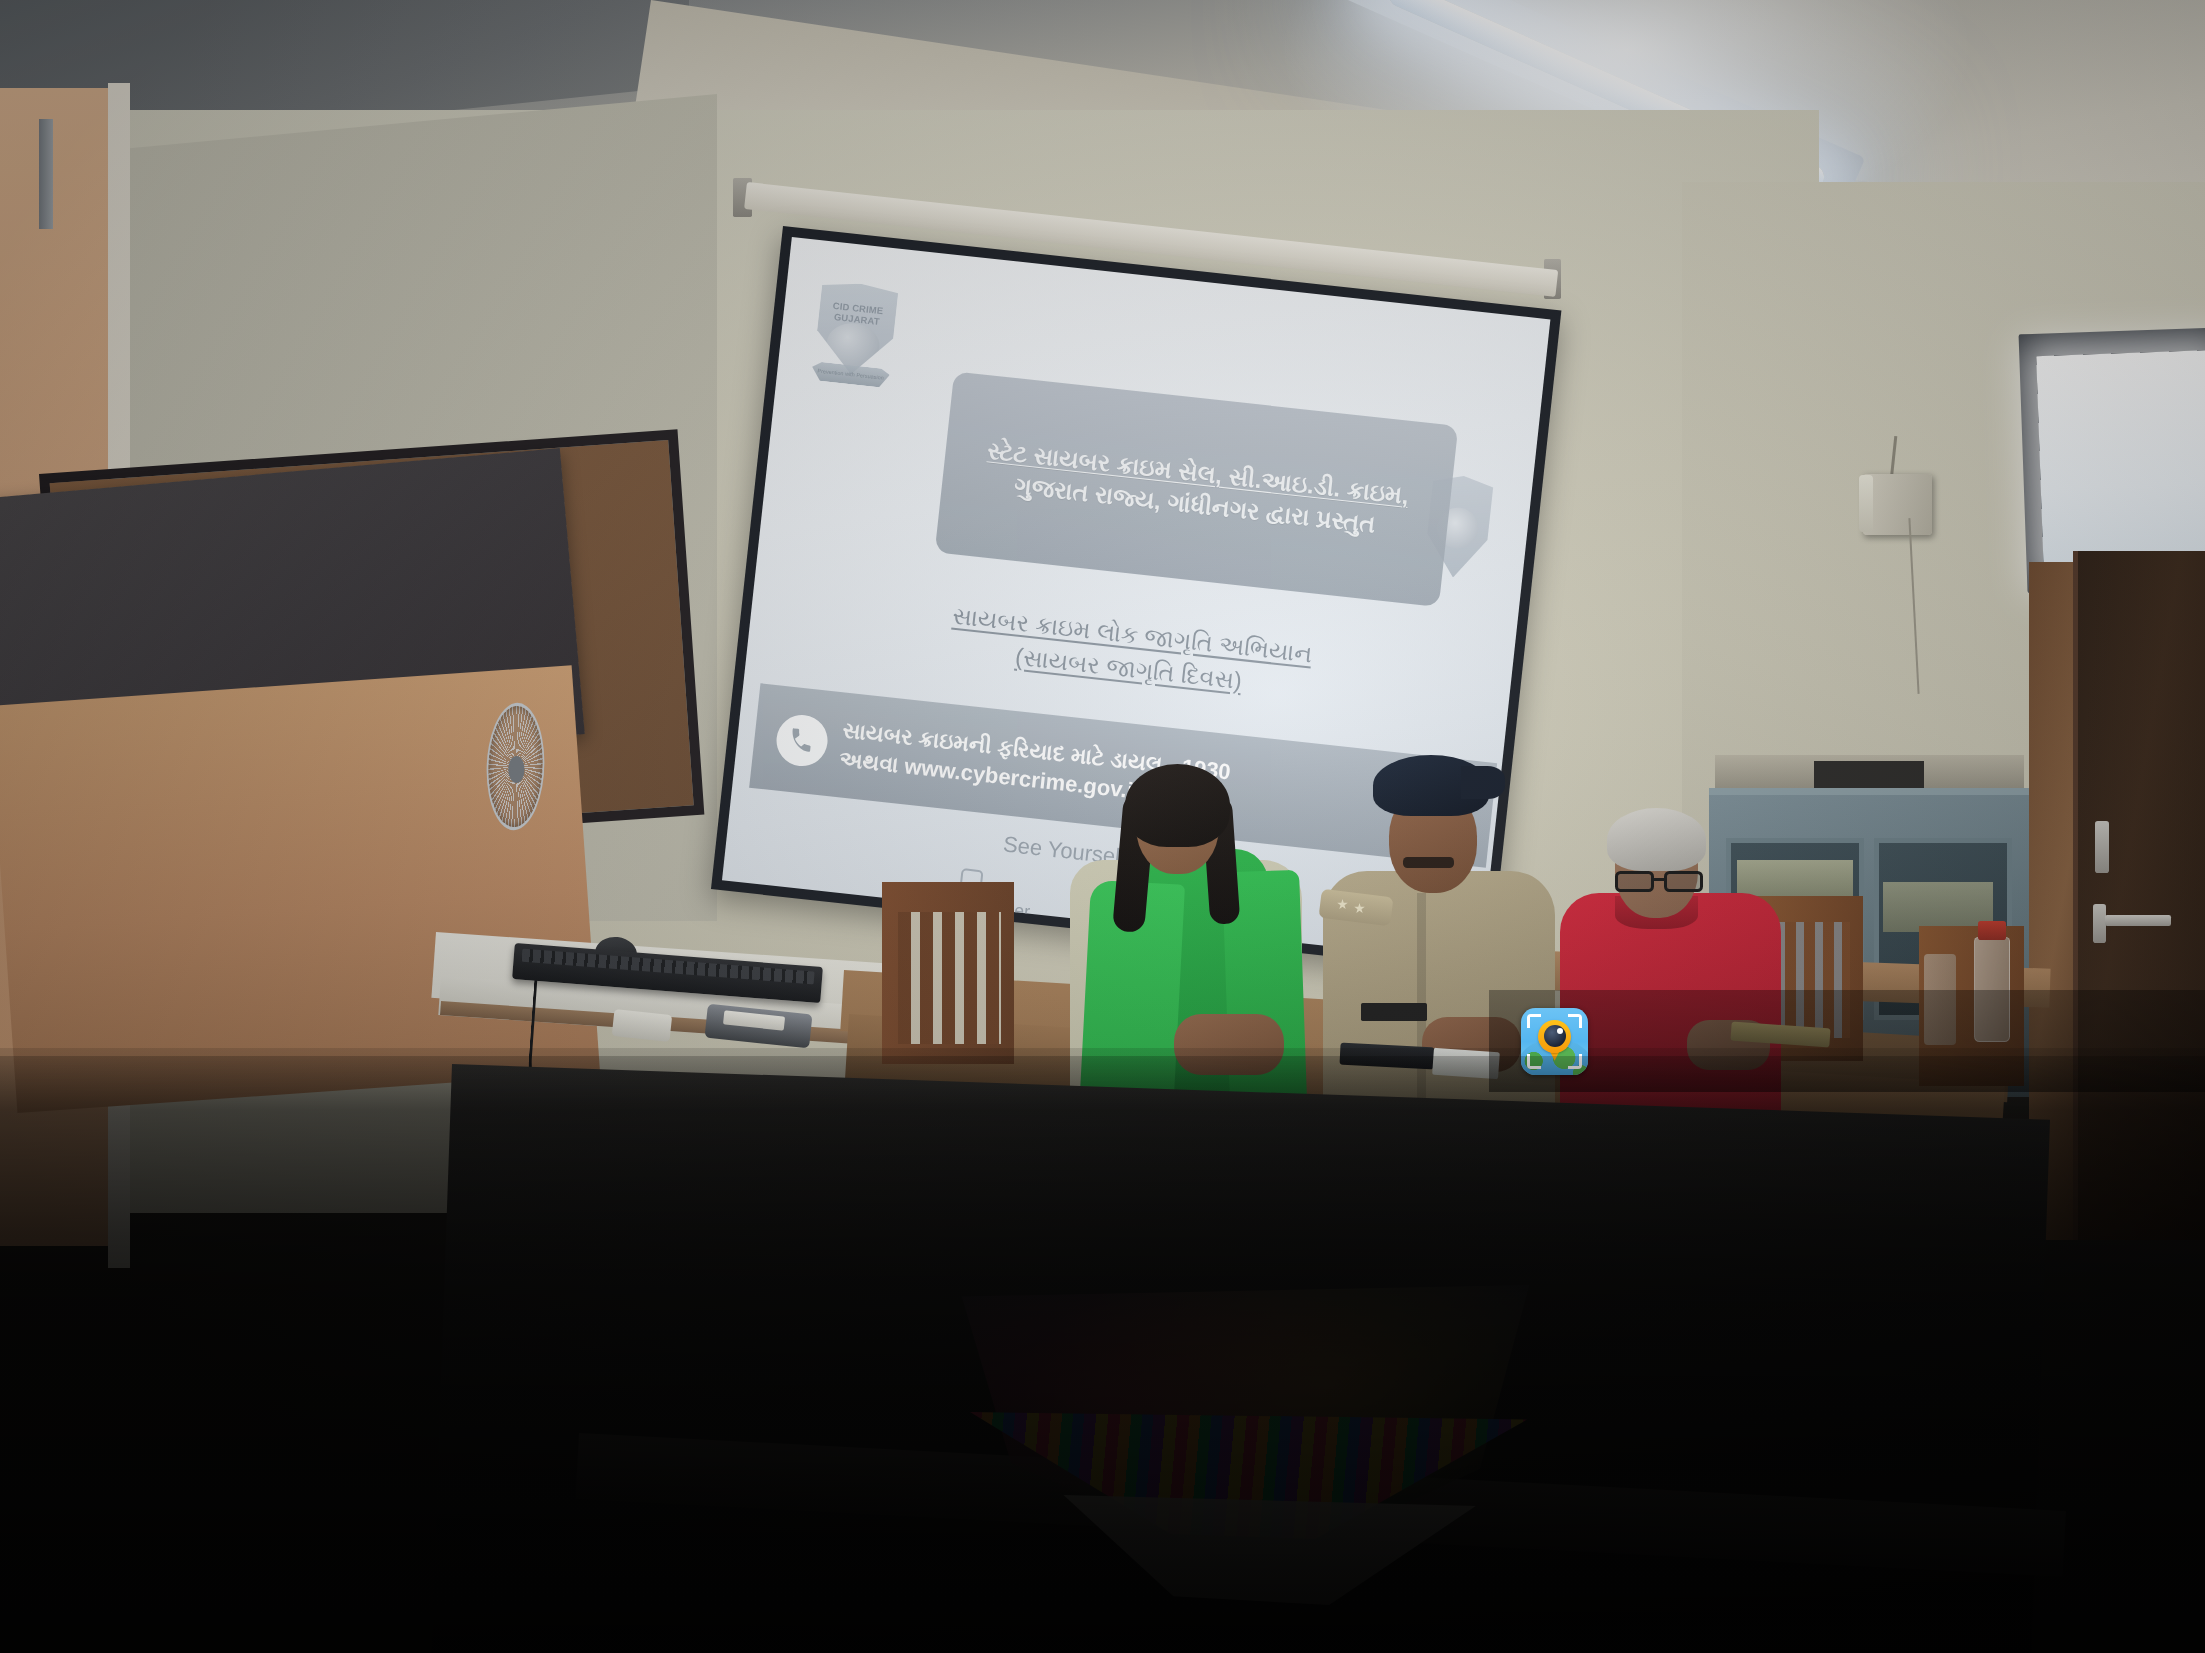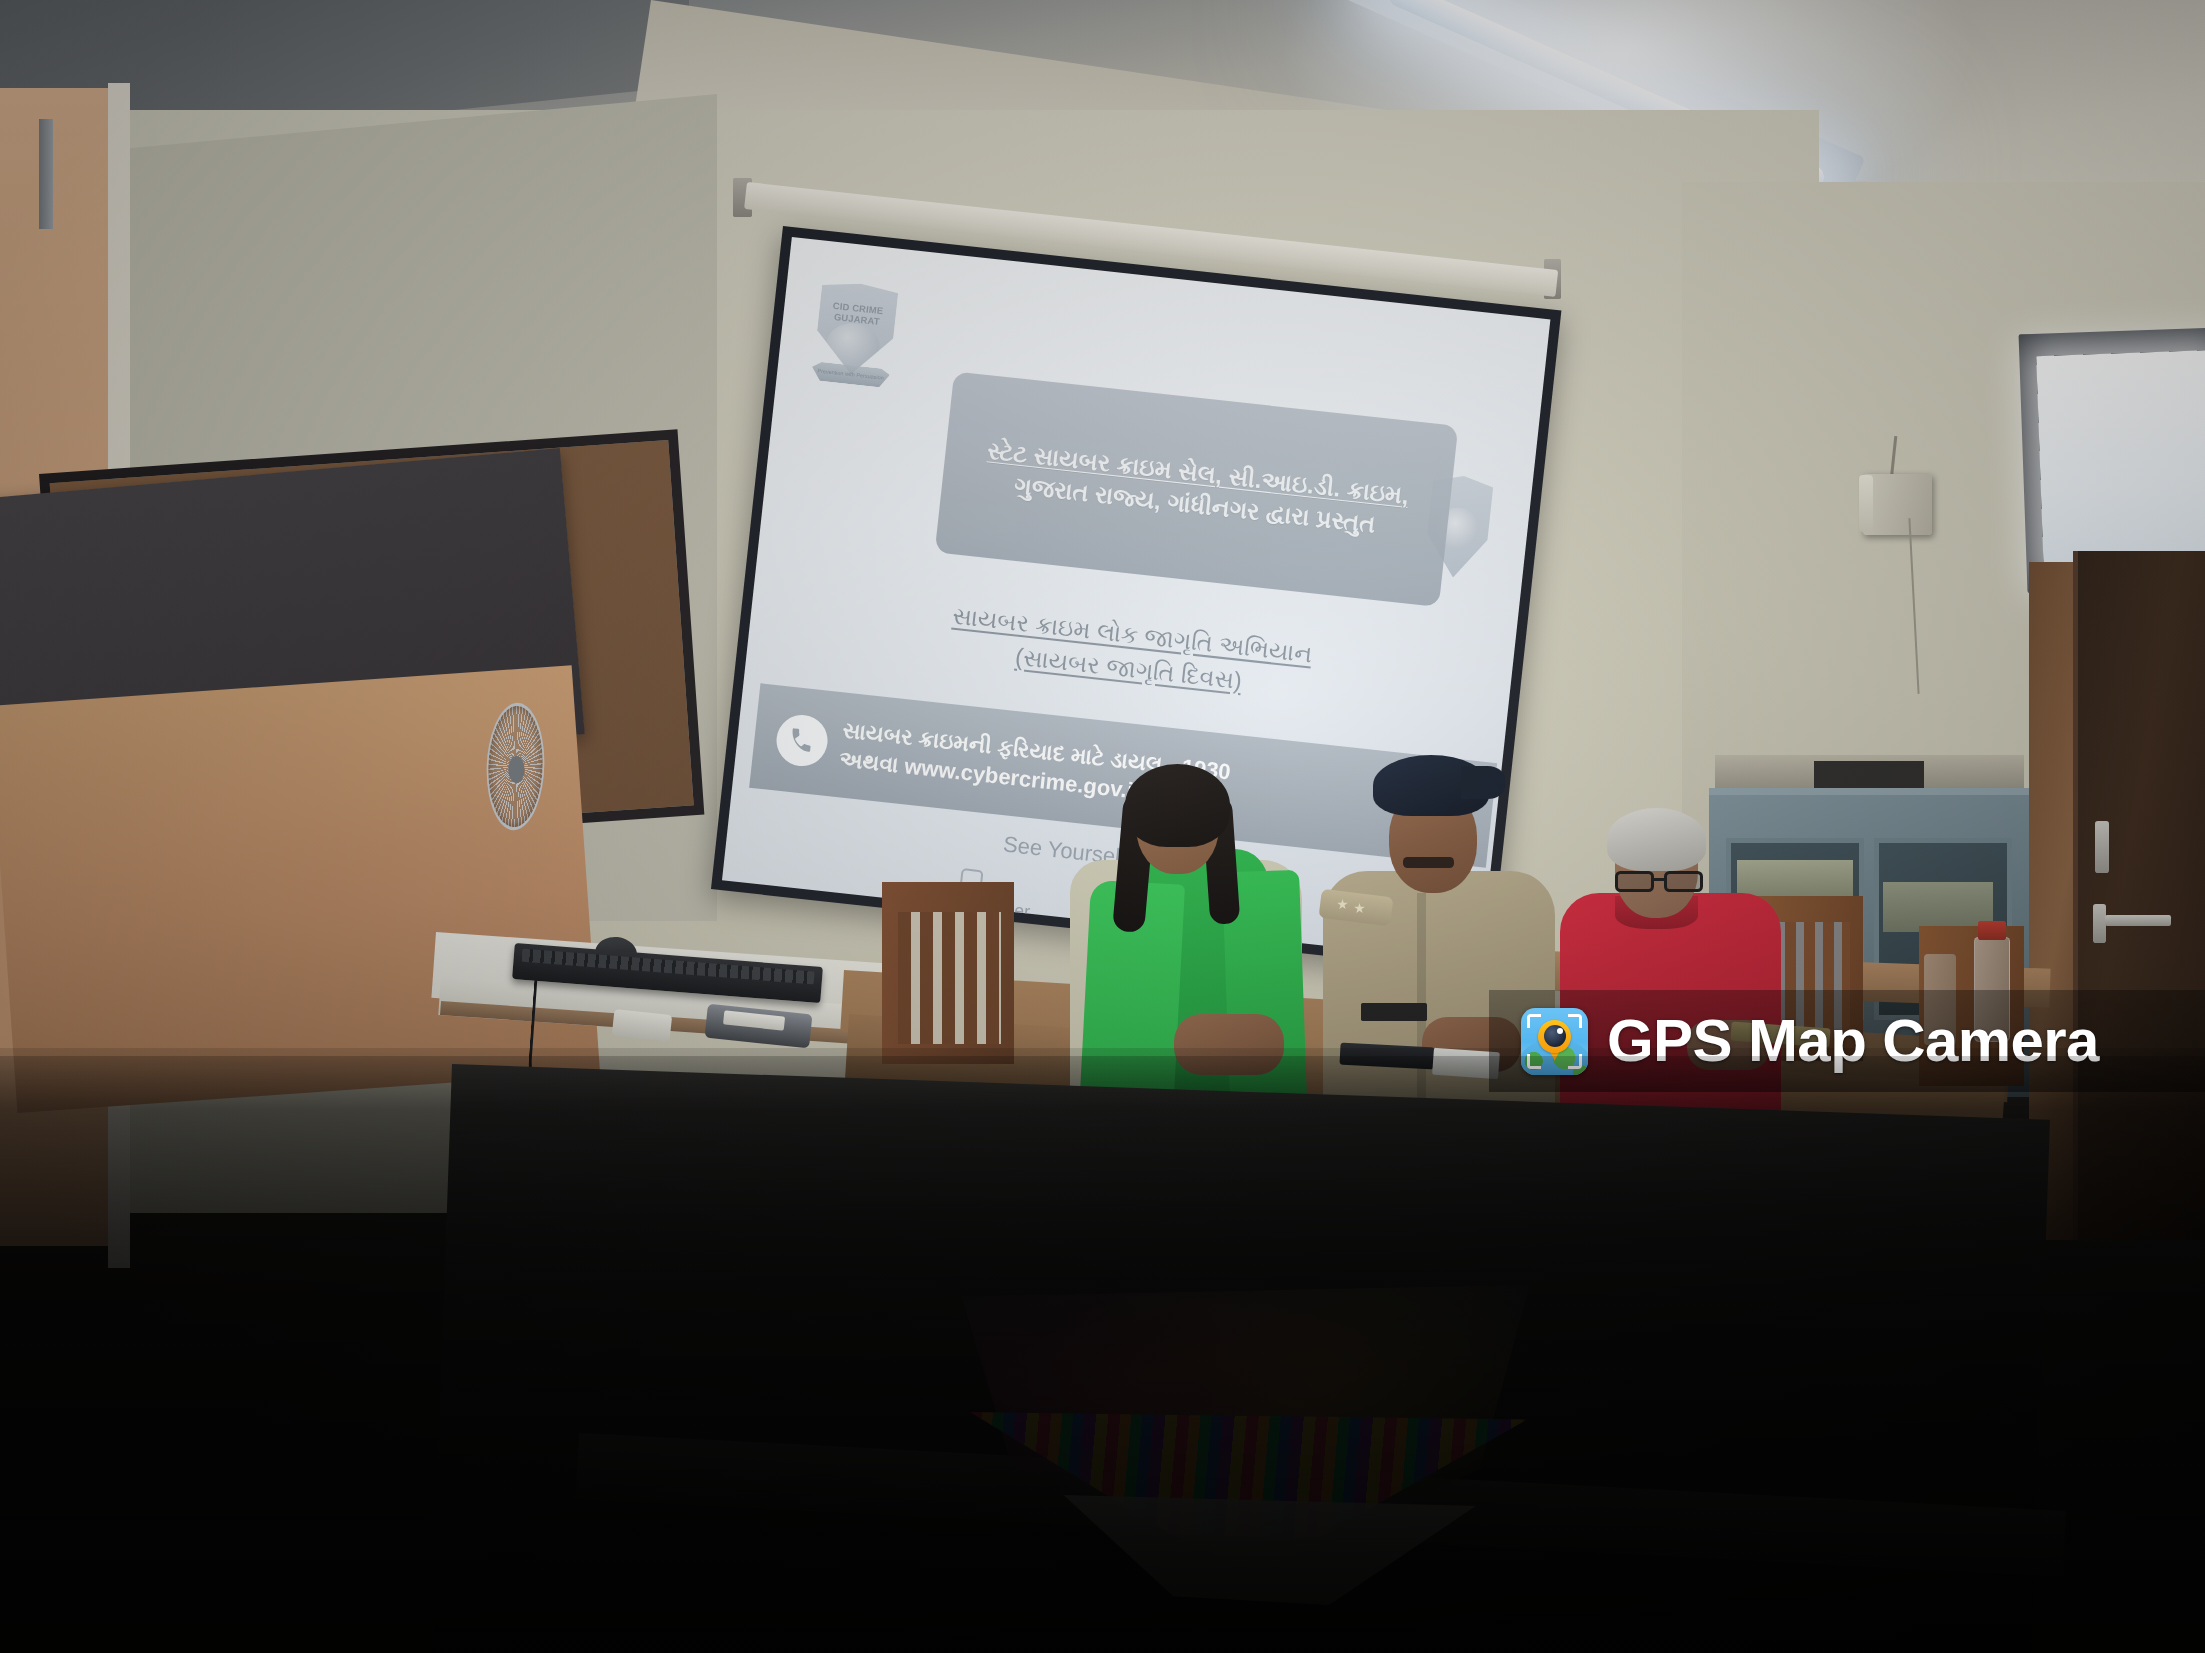--- a/index.html
+++ b/index.html
@@ -910,21 +910,20 @@
       <div class="globe"></div>
       <div class="pin-tip"></div>
       <div class="pin-ring"></div>
       <div class="lens"></div>
       <div class="lens-dot"></div>
       <div class="br tl"></div>
       <div class="br tr"></div>
       <div class="br bl"></div>
       <div class="br brr"></div>
     </div>
-    <div class="brand-text">GPS Map Camera</div>
   </div>
 
   <div class="info-panel">
 
     
 
     
 
   </div>
 

